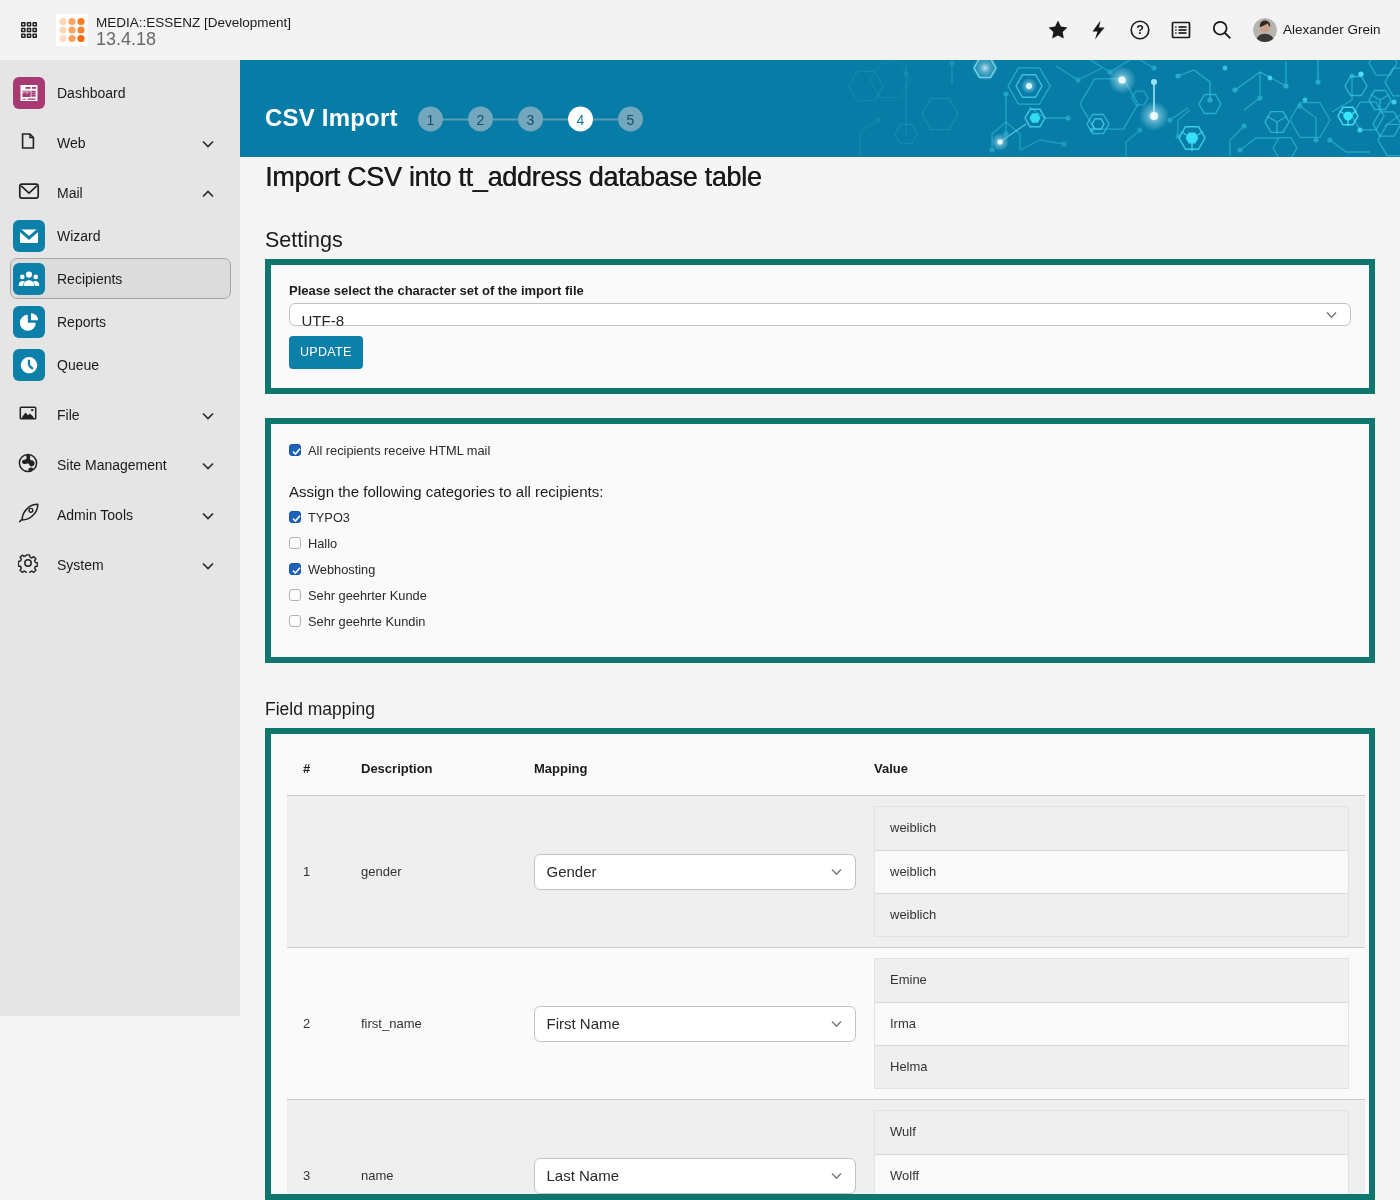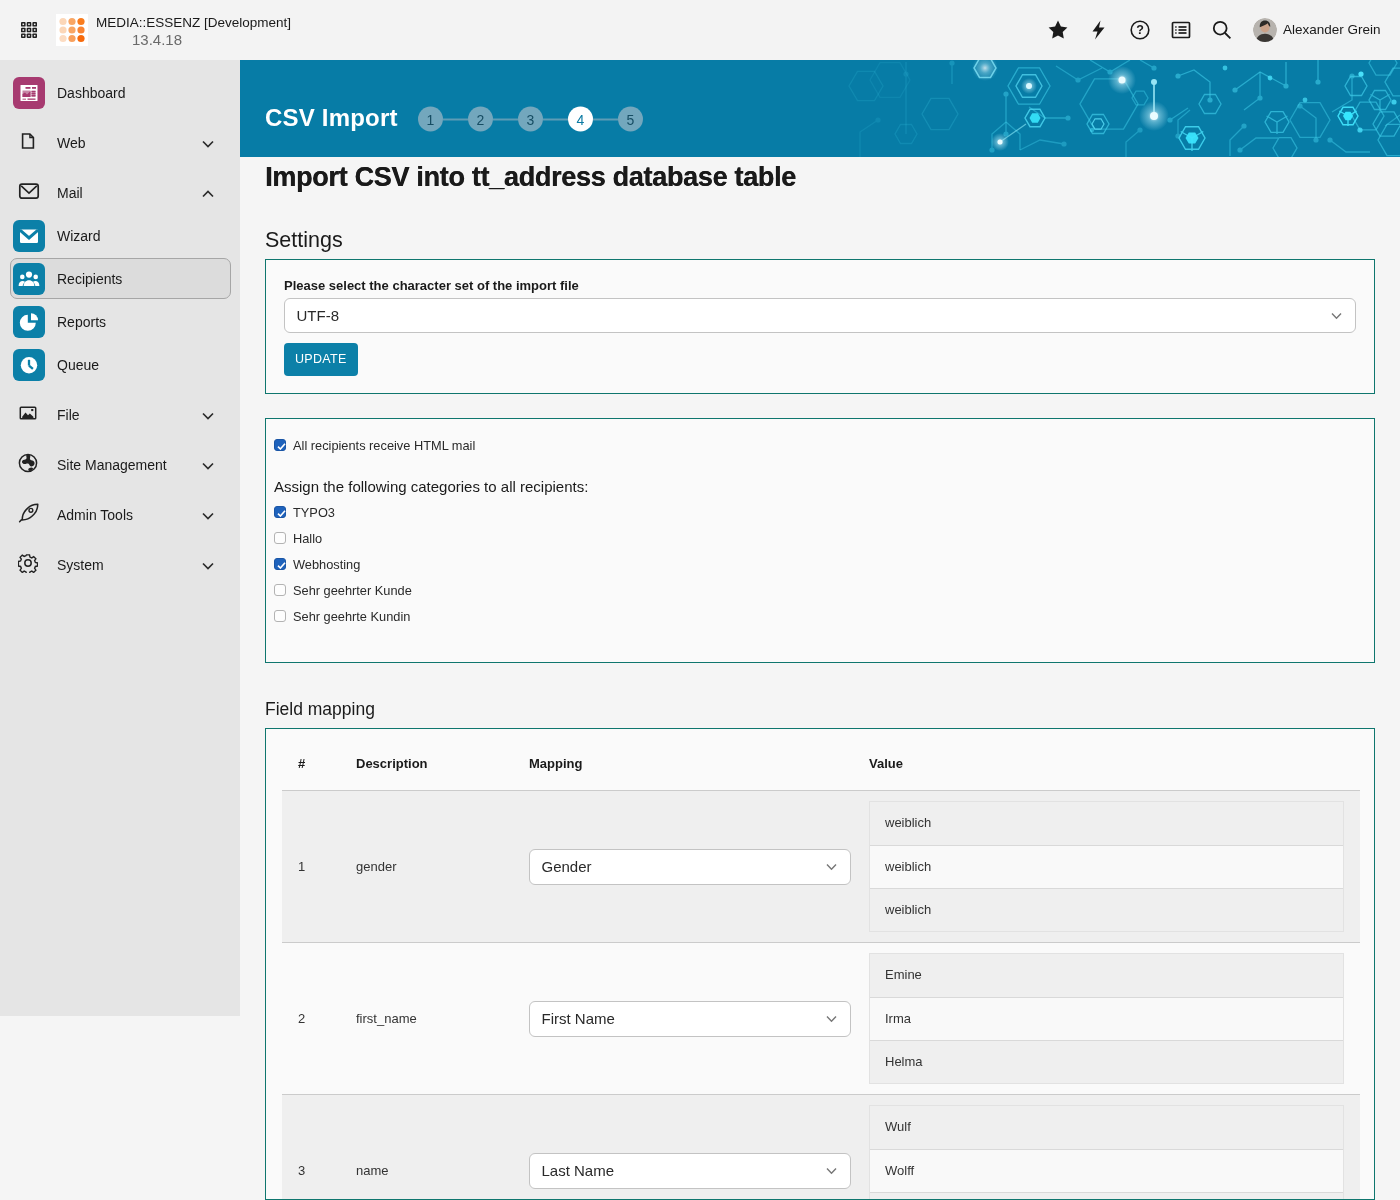--- a/index.html
+++ b/index.html
@@ -2,50 +2,50 @@
 <html><head>
 <meta charset="utf-8">
 <style>
 * { margin:0; padding:0; box-sizing:border-box; }
 html,body { width:1400px; height:1200px; font-family:"Liberation Sans",sans-serif; background:#f5f5f5; overflow:hidden; }
 .topbar { position:absolute; left:0; top:0; width:1400px; height:60px; background:#f3f3f3; }
 .gridicon { position:absolute; left:21px; top:22px; }
 .logo { position:absolute; left:56px; top:14px; width:32px; height:32px; background:#fff; }
 .tb-title { position:absolute; left:96px; top:15px; }
 .tb-title .t1 { font-size:13.5px; color:#1a1a1a; line-height:15px; }
-.tb-title .t2 { font-size:15px; color:#6a6a6a; line-height:15px; margin-top:2px;margin-left:36px; }
+.tb-title .t2 { font-size:18px; color:#6a6a6a; line-height:15px; margin-top:2px; }
 .tb-ic { position:absolute; top:20px; width:20px; height:20px; }
 .avatar { position:absolute; left:1253px; top:18px; width:24px; height:24px; border-radius:50%; overflow:hidden; }
 .tb-name { position:absolute; left:1283px; top:22px; font-size:13.5px; color:#1a1a1a; }
 .sidebar { position:absolute; left:0; top:60px; width:240px; height:956px; background:#e5e5e5; }
 .sb-item { position:absolute; left:0; width:240px; height:50px; }
 .sb-sub { position:absolute; left:0; width:240px; height:43px;padding-left:27px; }
 .sb-ico { position:absolute; left:18px; top:50%; transform:translateY(-50%); }
 .sb-mod { position:absolute; left:13px; top:50%; transform:translateY(-50%); width:32px; height:32px; border-radius:6px; }
 .sb-txt { position:absolute; left:57px; top:50%; transform:translateY(-50%); font-size:14px; color:#1a1a1a; }
 .sb-chev { position:absolute; right:26px; top:50%; transform:translateY(-50%); }
 .sb-sel { position:absolute; left:10px; top:1px; width:221px; height:41px; background:#dcdcdc; border:1px solid #a6a6a6; border-radius:7px; }
 .main { position:absolute; left:240px; top:60px; width:1160px; height:1140px; }
 .banner { position:relative; width:1160px; height:97px; background:#077ca6; overflow:hidden; }
 .banner h2 { position:absolute; left:25px; top:58px; transform:translateY(-50%); color:#fff; font-size:24px; font-weight:700; letter-spacing:0.2px; }
 .stepper { position:absolute; left:178px; top:59px; transform:translateY(-50%); display:flex; align-items:center; }
 .step { width:25px; height:25px; border-radius:50%; background:#73a7bd; color:#174d63; font-size:14px; display:flex; align-items:center; justify-content:center; flex:none; }
 .step.active { background:#fff; color:#0b7aa3; }
 .stepline { width:25px; height:2px; background:#5e9cb5; flex:none; }
 .content { padding:0 25px; }
-h1 { font-size:27px; font-weight:700; color:#1a1a1a; margin-top:6px; line-height:29px; letter-spacing:-0.3px; text-shadow:0.4px 0 0 #1a1a1a; }
+h1 { font-size:27px; font-weight:400; color:#1a1a1a; margin-top:6px; line-height:29px; letter-spacing:-0.3px; text-shadow:0.4px 0 0 #1a1a1a; }
 h3.sec { font-size:21.5px; font-weight:400; color:#1a1a1a; line-height:25px; }
 h3.sec2 { font-size:17.5px; font-weight:400; color:#1a1a1a; line-height:20px; }
-.panel { background:#fafafa; border:1px solid #0f766e; }
+.panel { background:#fafafa; border:6px solid #0f766e; }
 .p1 { margin-top:6px; height:135px; padding:18px; }
 .p1 label { font-size:13px; font-weight:700; color:#1a1a1a; display:block; margin-bottom:5px; }
-.selbox { position:relative; height:35px; background:#fff; border:1px solid #c3c3c3; border-radius:6px; font-size:15px; color:#2a2a2a; line-height:33px; padding-left:11.5px; }
+.selbox { position:relative; height:23px; background:#fff; border:1px solid #c3c3c3; border-radius:6px; font-size:15px; color:#2a2a2a; line-height:33px; padding-left:11.5px; }
 .selbox .chev { position:absolute; right:13px; top:50%; transform:translateY(-50%); height:7px; line-height:0; } .selbox .chev svg { display:block; }
 .btn { display:inline-block; margin-top:10px; height:33px; line-height:33px; padding:0 11px; background:#0c80a8; color:#fff; font-size:12.5px; border-radius:4px; letter-spacing:0.3px; }
-.p2 { margin-top:24px; height:245px; padding:13px 8px 18px; }
+.p2 { margin-top:24px; height:245px; padding:13px 18px 18px; }
 .ckrow { display:flex; align-items:center; height:26px; }
 .ck { width:12px; height:12px; border-radius:3px; margin-right:7px; flex:none; position:relative; }
 .ck.on { background:#1e62bc; border:1px solid #1a55a5; width:12px; height:12px; box-sizing:border-box; }
 .ck.off { background:#fdfdfd; border:1px solid #b3b3b3; }
 .ck.on svg { position:absolute; left:1.5px; top:2.5px; }
 .cklbl { font-size:12.8px; color:#2a2a2a; }
 .assign { font-size:15px; color:#1a1a1a; margin:20px 0 4px; }
 .fmh { margin-top:36px; } .p3 { margin-top:9px; }
 .p3 { height:472px; padding:16px; overflow:hidden; }
 table.map { border-collapse:collapse; width:1078px; table-layout:fixed; }

